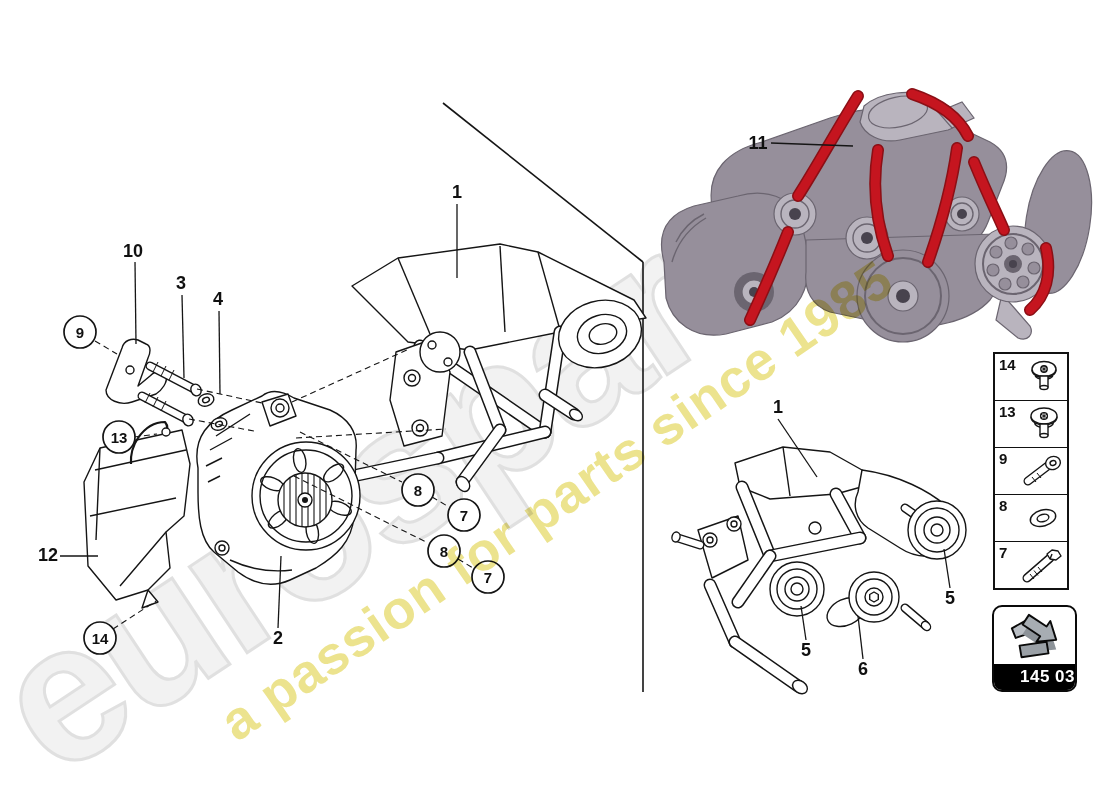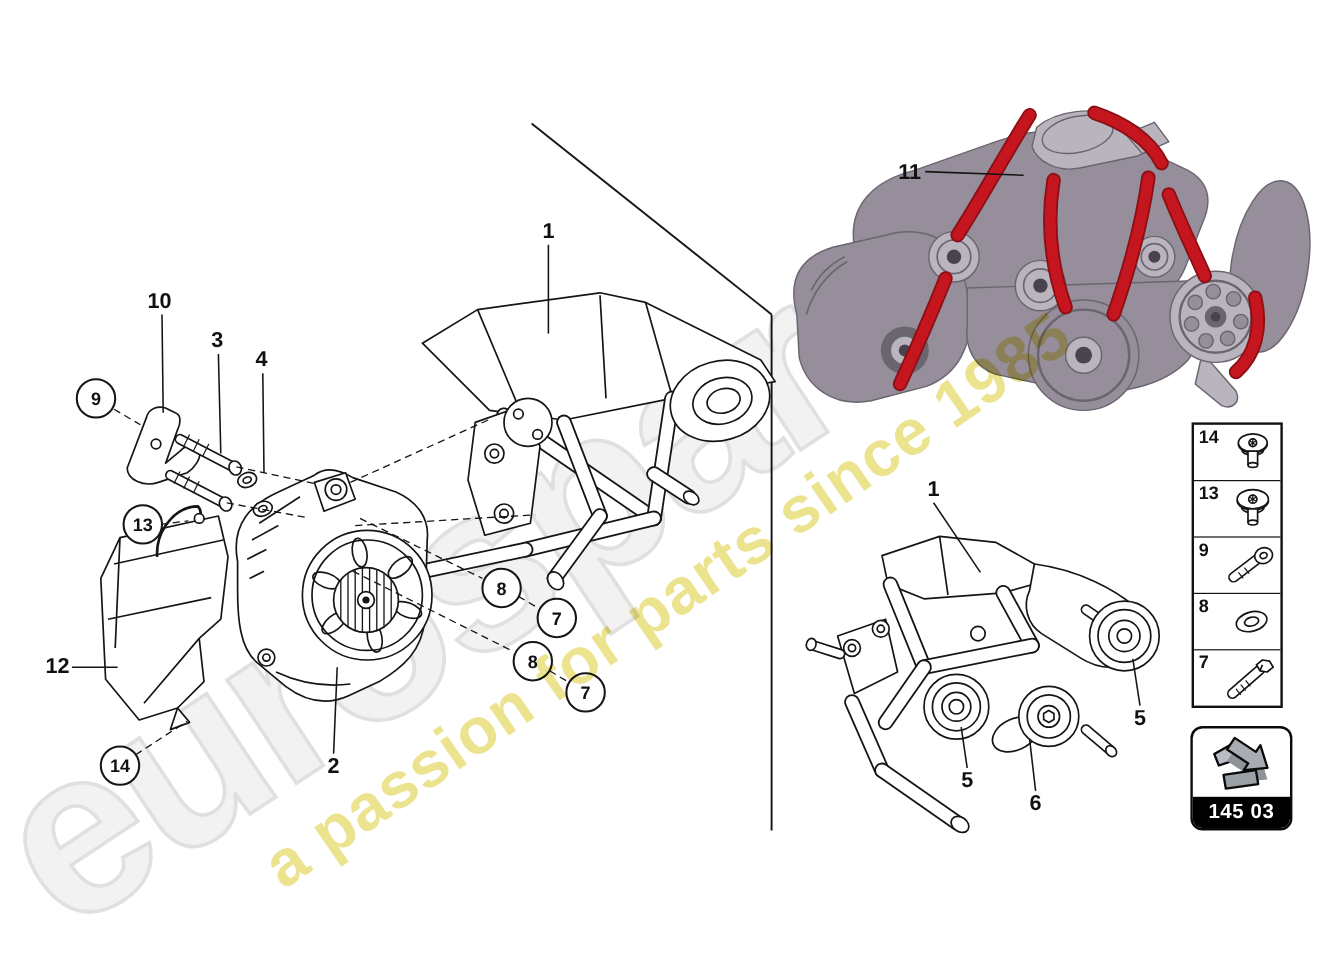--- a/index.html
+++ b/index.html
@@ -25,21 +25,21 @@
     border:2px solid #111;background:#fff;box-sizing:border-box;}
   .legend-row{position:relative;height:46px;border-bottom:1.6px solid #111;}
   .legend-row:last-child{border-bottom:none;}
   .legend-num{position:absolute;left:4px;top:2px;font-weight:700;font-size:15px;color:#101010;}
   .legend-ico{position:absolute;right:1px;top:3px;}
   .codebox{position:absolute;left:992px;top:605px;width:85px;height:87px;z-index:4;
     border:2.6px solid #0a0a0a;border-radius:10px;background:#fff;box-sizing:border-box;
     overflow:hidden;display:flex;flex-direction:column;}
   .codebox-top{flex:1;display:flex;align-items:center;justify-content:center;}
   .codebox-band{height:26px;background:var(--code-band-black);color:#fff;
-    display:flex;align-items:center;justify-content:center;
+    display:flex;align-items:center;justify-content:flex-end;
     font-weight:700;font-size:17px;letter-spacing:.5px;}
   
   .ln{fill:none;stroke:var(--line);stroke-width:1.4;stroke-linejoin:round;}
   .wh{fill:#fff;stroke:var(--line);stroke-width:1.4;stroke-linejoin:round;}
   .tO{fill:none;stroke:var(--line);stroke-width:13;stroke-linecap:round;}
   .tI{fill:none;stroke:#fff;stroke-width:10;stroke-linecap:round;}
   .tOs{fill:none;stroke:var(--line);stroke-width:9;stroke-linecap:round;}
   .tIs{fill:none;stroke:#fff;stroke-width:6.2;stroke-linecap:round;}
   .dsh{fill:none;stroke:var(--line);stroke-width:1.1;stroke-dasharray:6 4;}
   .ld{stroke:var(--line);stroke-width:1.3;}

